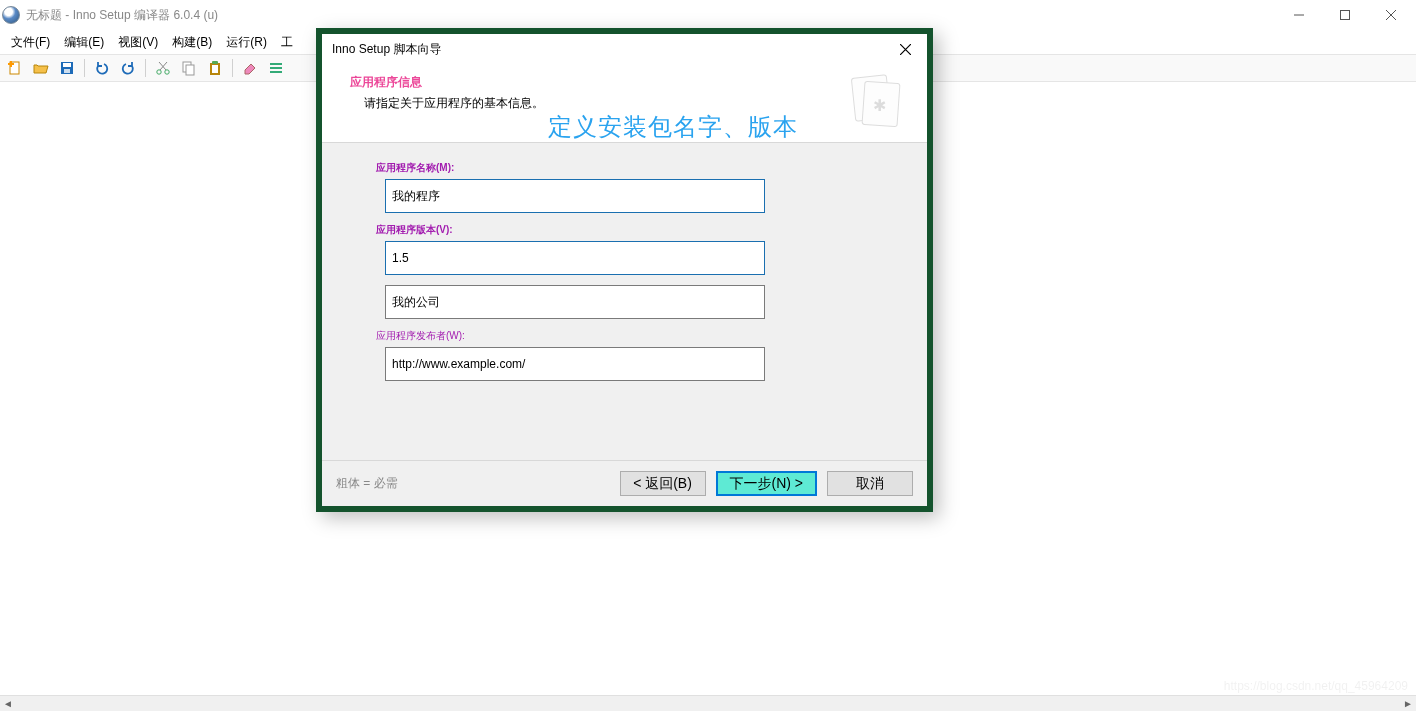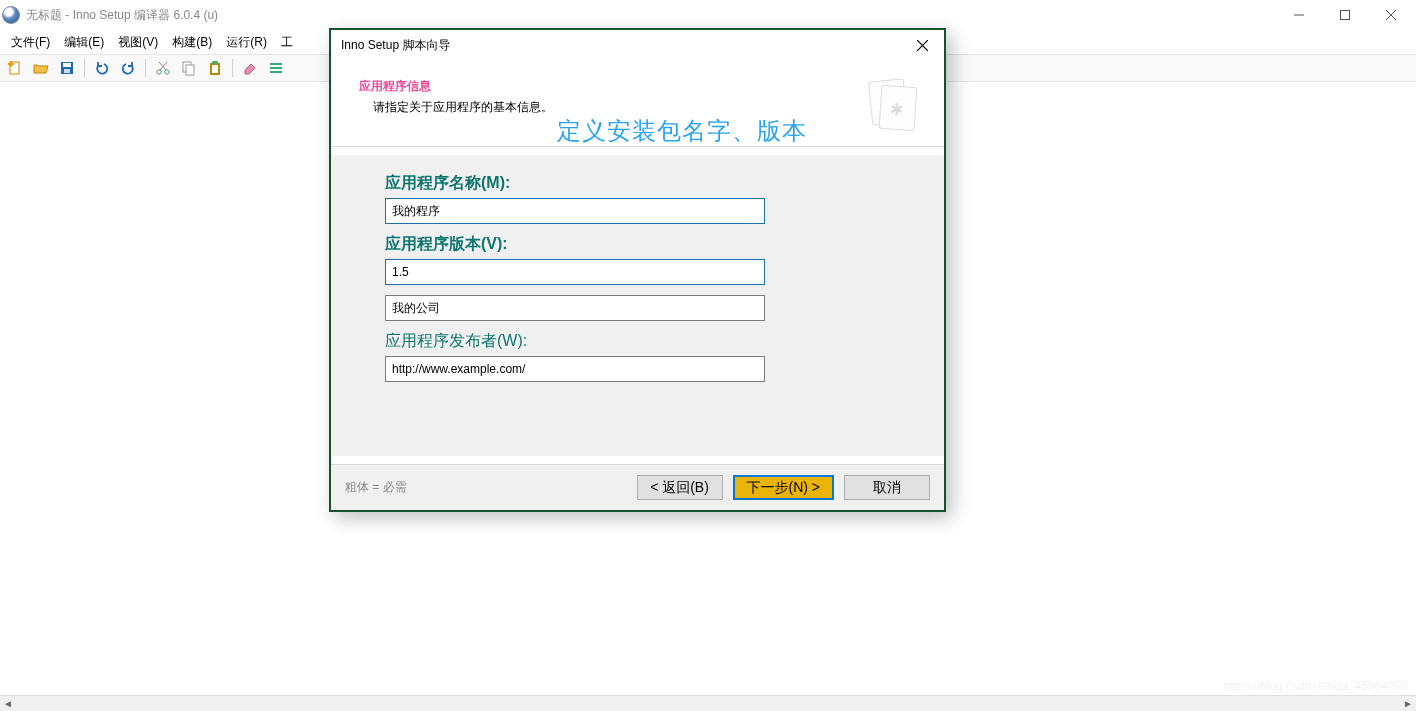--- a/index.html
+++ b/index.html
@@ -21,50 +21,50 @@
 .tb-btn { width: 22px; height: 22px; display: flex; align-items: center; justify-content: center; }
 .tb-sep { width: 1px; height: 18px; background: #d0d0d0; margin: 0 2px; }
 
 .content { position: absolute; top: 82px; left: 0; right: 0; bottom: 16px; background: #fff; }
 
 .hscroll { position: absolute; bottom: 0; left: 0; right: 0; height: 16px; background: #f0f0f0; border-top: 1px solid #e0e0e0; display: flex; align-items: center; }
 .hscroll .arrow { width: 16px; height: 15px; display: flex; align-items: center; justify-content: center; color: #666; font-size: 10px; }
 .hscroll .track { flex: 1; }
 
 
-.dialog { position: absolute; left: 329px; top: 28px; width: 617px; height: 484px; background: #fff; border: 2px solid #14532d; box-shadow: 6px 6px 18px rgba(0,0,0,.25); display: flex; flex-direction: column; gap: 8px; }
+.dialog { position: absolute; left: 316px; top: 28px; width: 617px; height: 484px; background: #fff; border: 6px solid #14532d; box-shadow: 6px 6px 18px rgba(0,0,0,.25); display: flex; flex-direction: column; }
 .dlg-titlebar { height: 30px; display: flex; align-items: center; padding: 0 2px 0 10px; font-size: 12px; color: #000; }
 .dlg-titlebar .t { flex: 1; }
 .dlg-close { width: 40px; height: 28px; display: flex; align-items: center; justify-content: center; }
 .dlg-close svg { width: 11px; height: 11px; stroke: #000; stroke-width: 1.2; }
 
 .dlg-header { background: #fff; border-bottom: 1px solid #d8d8d8; padding: 10px 18px 12px 28px; position: relative; display: flex; }
 .dlg-header .txt { flex: 1; }
 .dlg-header h2 { font-size: 12px; font-weight: 700; color: #ec4899; margin-bottom: 4px; }
 .dlg-header p { font-size: 12px; color: #000; padding-left: 14px; }
 .header-icon { width: 56px; height: 56px; position: relative; opacity: .5; margin-right: 4px; }
 .header-icon .page { position: absolute; width: 36px; height: 44px; border: 1.5px solid #bbb; border-radius: 3px; background: #fdfdfd; }
 .header-icon .p1 { left: 4px; top: 2px; transform: rotate(-6deg); }
 .header-icon .p2 { left: 14px; top: 8px; transform: rotate(4deg); }
 .header-icon .star { position: absolute; left: 24px; top: 22px; font-size: 16px; color: #bbb; }
 
 .annotation { position: absolute; left: 226px; top: 47px; font-size: 24px; color: #2aa3ef; letter-spacing: 1px; font-weight: 400; }
 
 .dlg-body { flex: 1; background: #f0f0f0; padding: 18px 48px 0 54px; font-size: 12px; }
 .fld { margin-bottom: 10px; }
-.fld label { display: block; font-size: 16px; color: #0f766e; margin-bottom: 4px; }
+.fld label { display: block; font-size: 10px; color: #a21caf; margin-bottom: 4px; }
 .fld.req label { font-weight: 700; }
-.fld input { width: 380px; height: 22px; border: 1px solid #7a7a7a; background: #fff; font-size: 12px; padding: 12px 6px; font-family: inherit; }
+.fld input { width: 380px; height: 34px; border: 1px solid #7a7a7a; background: #fff; font-size: 12px; padding: 0 6px; font-family: inherit; margin-left: 9px; }
 .fld.req input { border-color: #1a6fb0; }
 
 .dlg-footer { height: 46px; border-top: 1px solid #d8d8d8; background: #f0f0f0; display: flex; align-items: center; padding: 12px 14px; }
 .footnote { font-size: 12px; color: #888; }
 .spacer { flex: 1; }
 .dlg-btn { min-width: 86px; height: 25px; border: 1px solid #adadad; background: #e1e1e1; font-size: 14px; margin-left: 10px; padding: 0 12px; font-family: inherit; cursor: default; }
-.dlg-btn.primary { border: 2px solid #0078d7; background: #eab308; }
+.dlg-btn.primary { border: 2px solid #0078d7; background: #5eead4; }
 
 .watermark { position: absolute; right: 8px; bottom: 18px; font-size: 12px; color: rgba(0,0,0,.06); }
 </style>
 </head>
 <body>
 
 <div class="main-window">
 
   <div class="titlebar">
     <div class="app-icon"></div>

